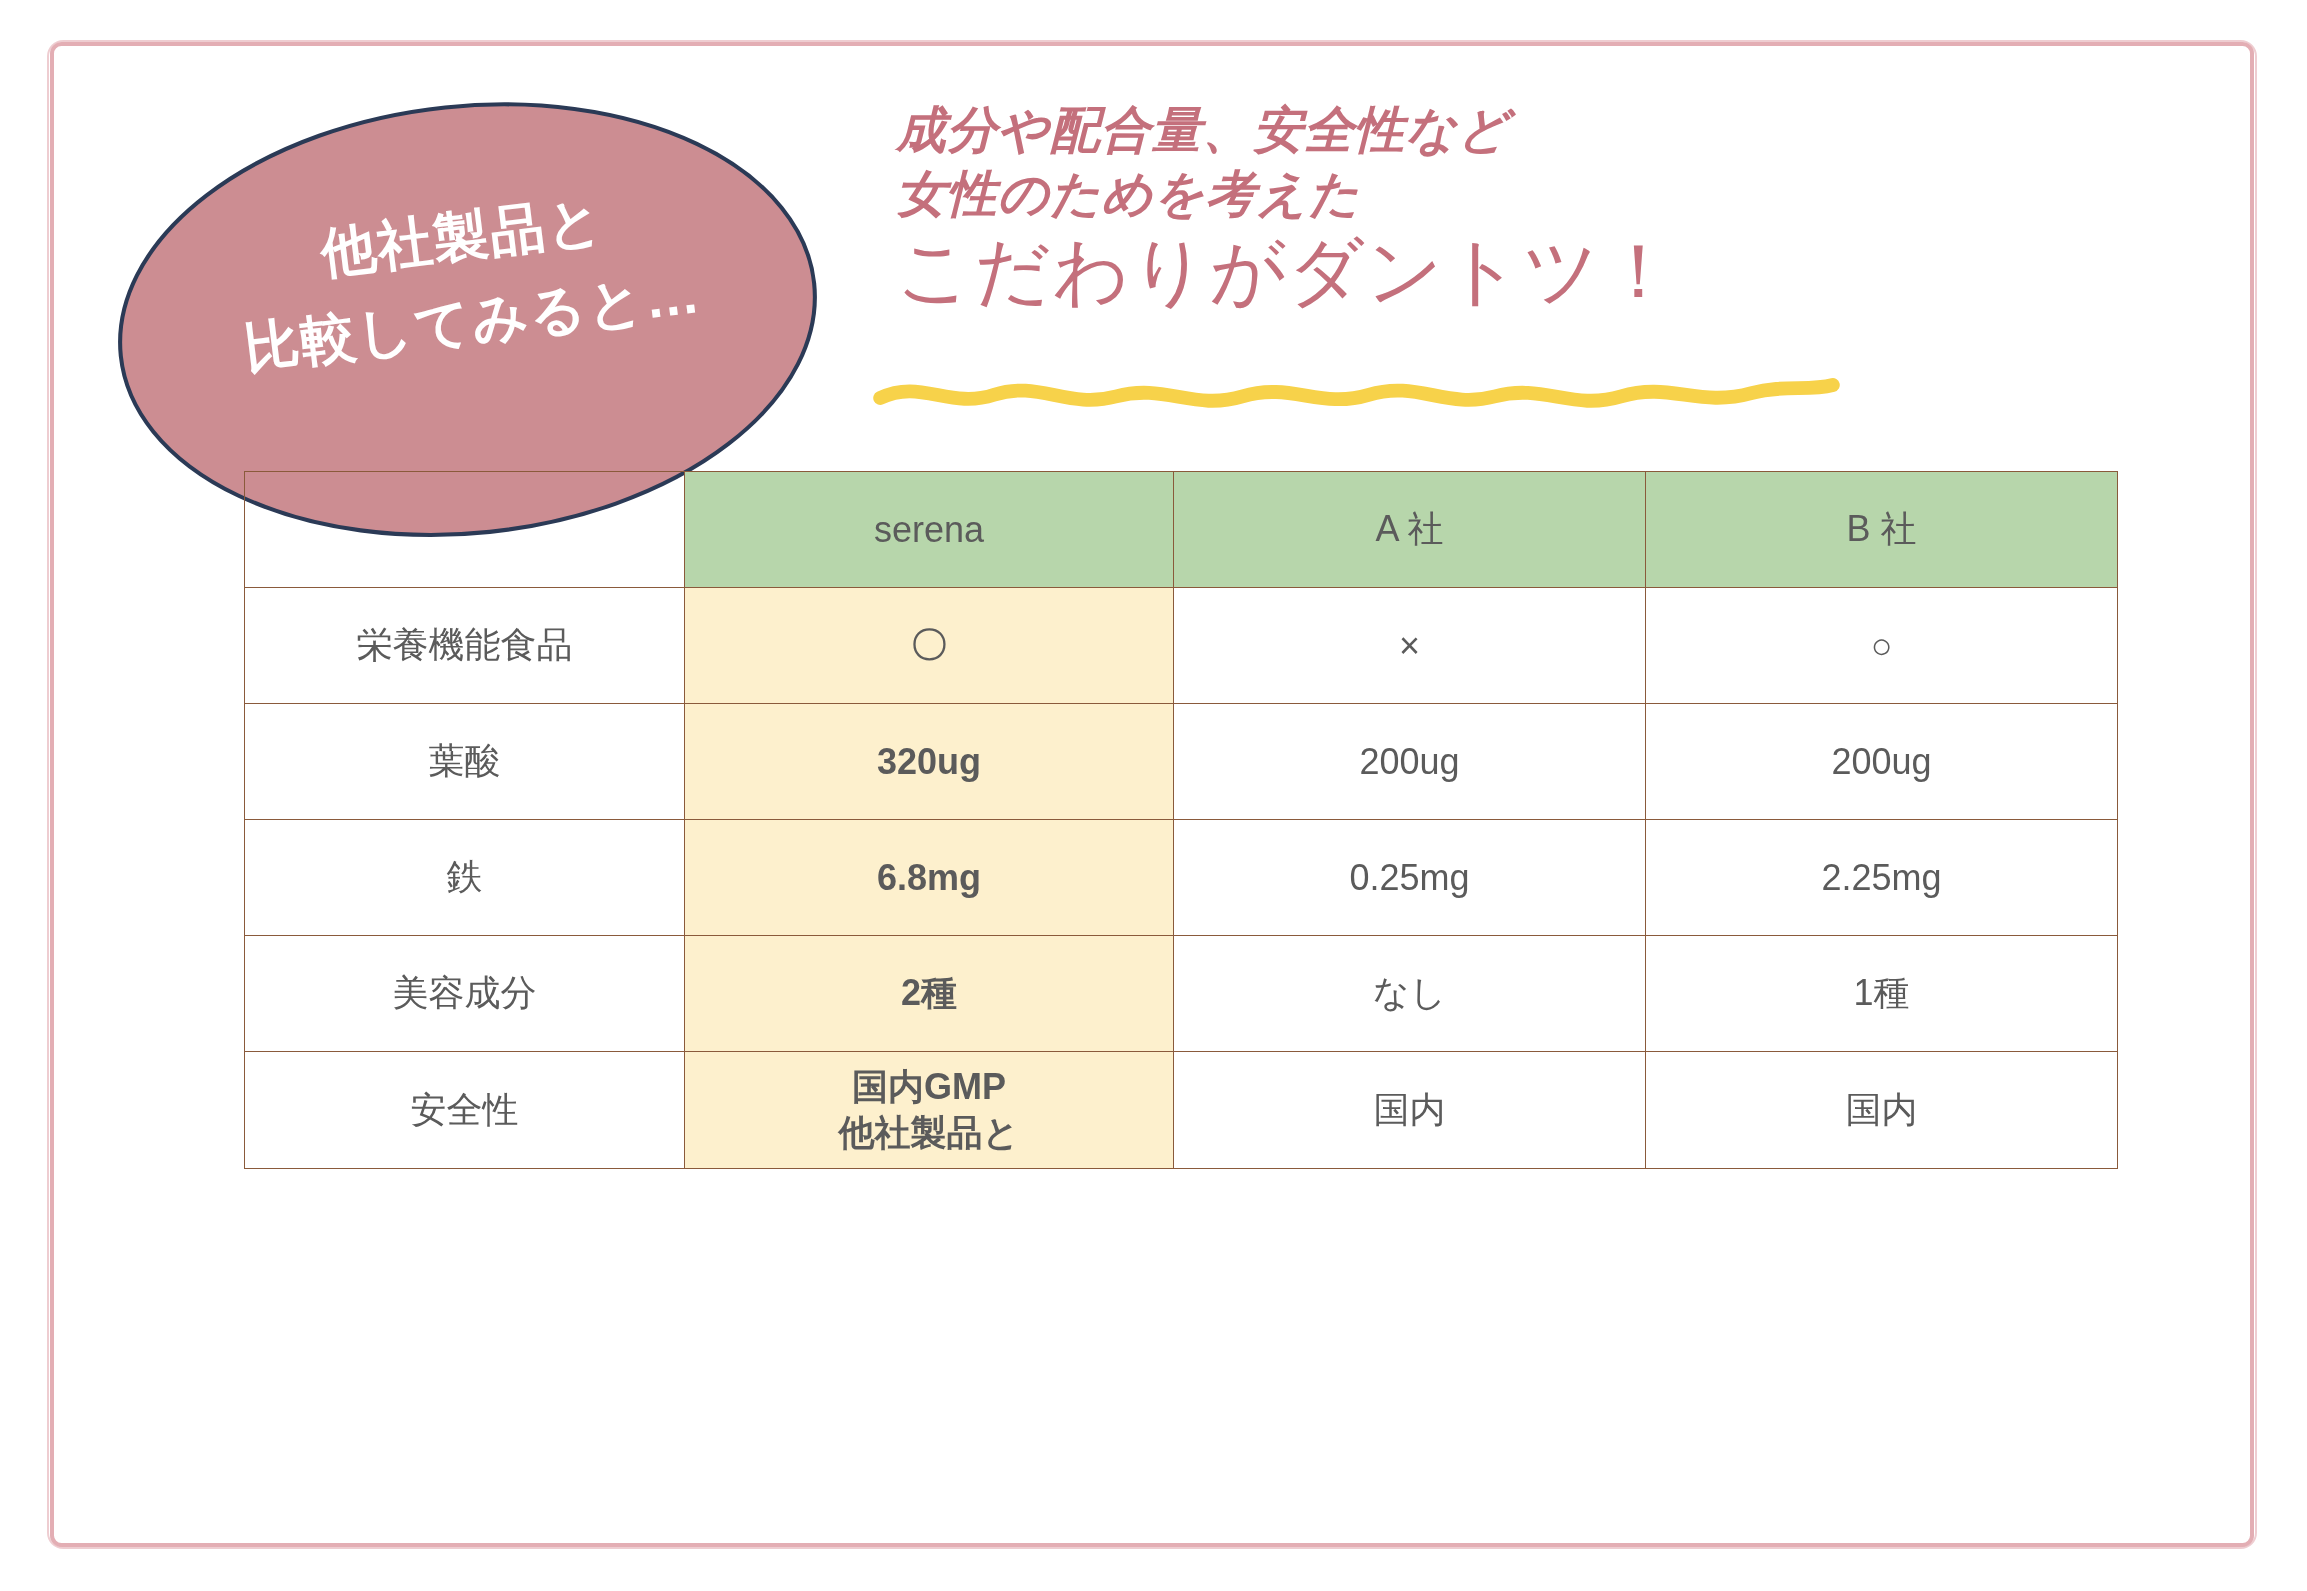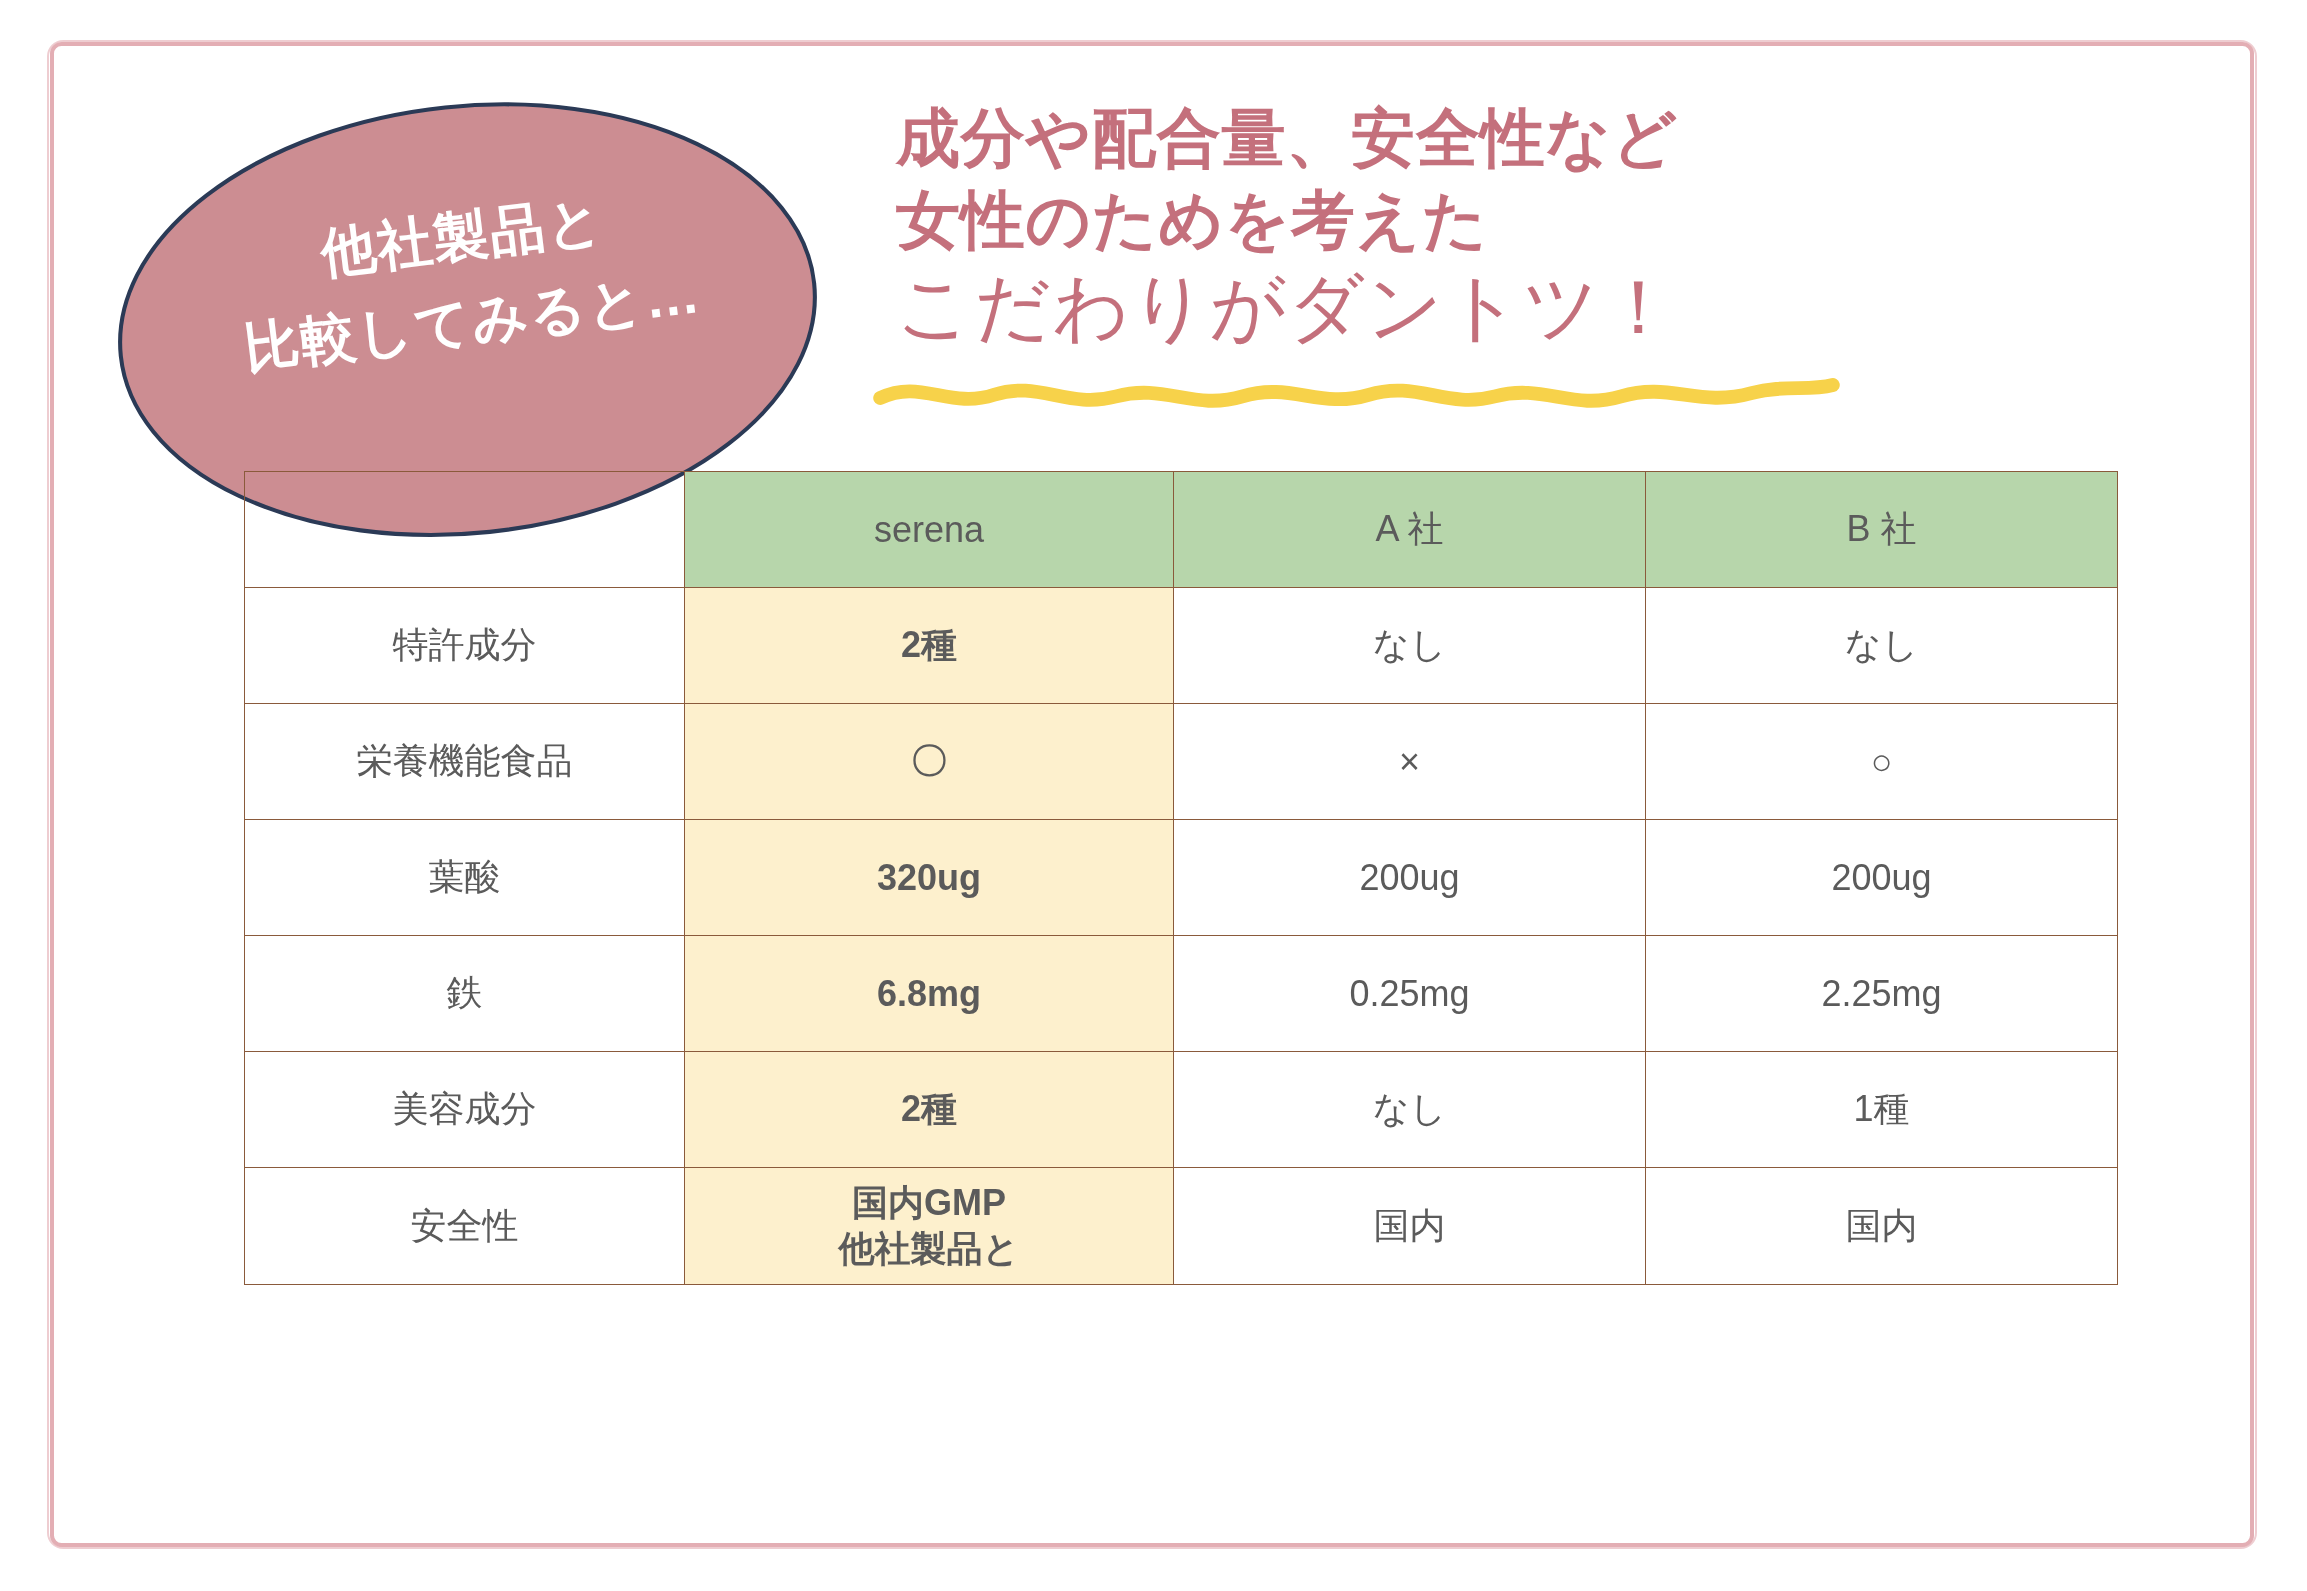--- a/index.html
+++ b/index.html
@@ -39,26 +39,27 @@
   }
 
   
   #headline {
     position: absolute;
     left: 896px;
     top: 98px;
     width: 1018px;
   }
   .head-line-sm {
-    font-size: 64px;
+    font-size: 50px;
     line-height: 1.28;
     font-weight: bold;
     color: #c4707c;
     letter-spacing: 0.8px;
     white-space: nowrap;
+    font-style: italic;
   }
   .head-line-lg {
     font-size: 75px;
     line-height: 1.12;
     font-weight: normal;
     color: #c4707c;
     letter-spacing: 1.6px;
     white-space: nowrap;
     margin-top: 3.3px;
   }
@@ -210,26 +211,20 @@
   <thead>
     <tr>
       <th class="h-blank"></th>
       <th class="h-serena">serena</th>
       <th class="h-other">A 社</th>
       <th class="h-other">B 社</th>
     </tr>
   </thead>
   <tbody>
     <tr>
-      <td class="row-label">特許成分</td>
-      <td class="cell-serena">2種</td>
-      <td class="cell-other">なし</td>
-      <td class="cell-other">なし</td>
-    </tr>
-    <tr>
       <td class="row-label">栄養機能食品</td>
       <td class="cell-serena mark">〇</td>
       <td class="cell-other mark">×</td>
       <td class="cell-other mark">○</td>
     </tr>
     <tr>
       <td class="row-label">葉酸</td>
       <td class="cell-serena">320ug</td>
       <td class="cell-other">200ug</td>
       <td class="cell-other">200ug</td>

